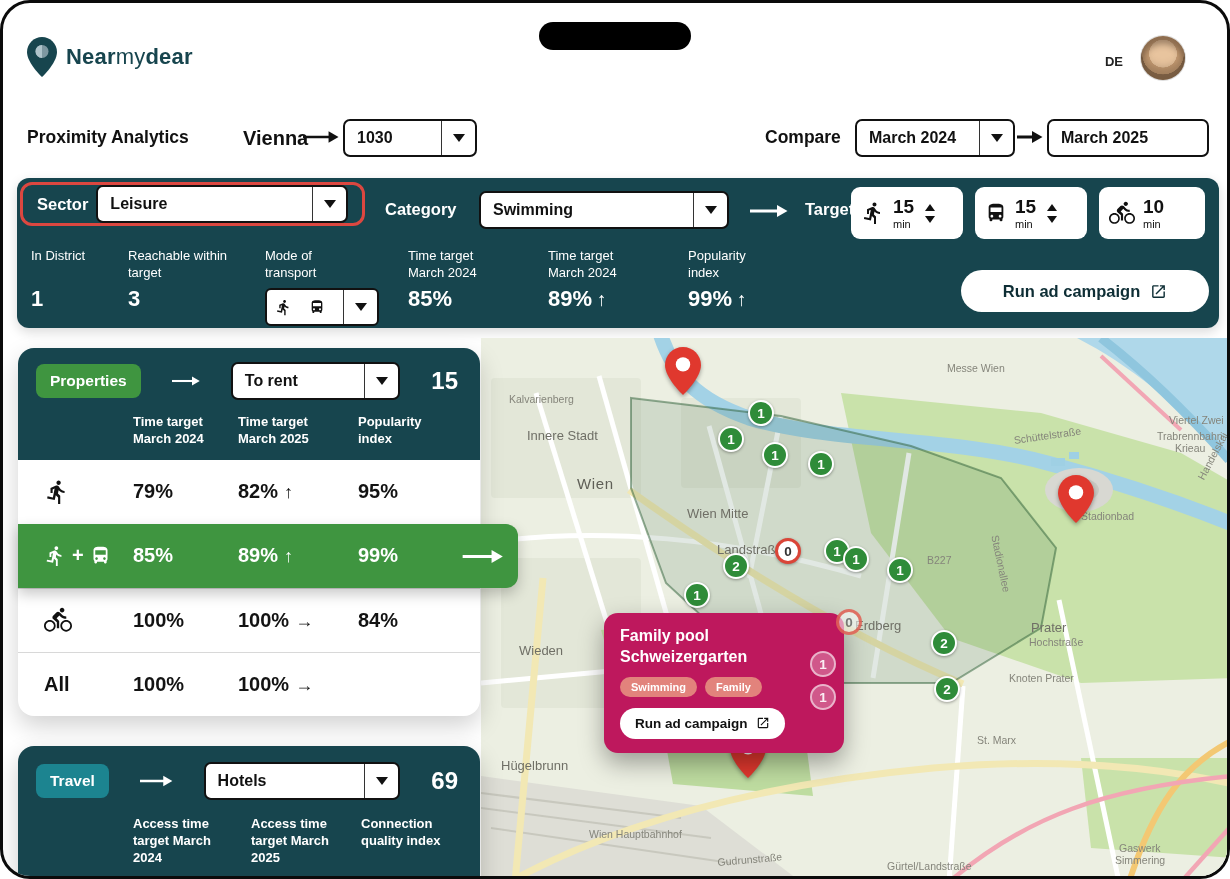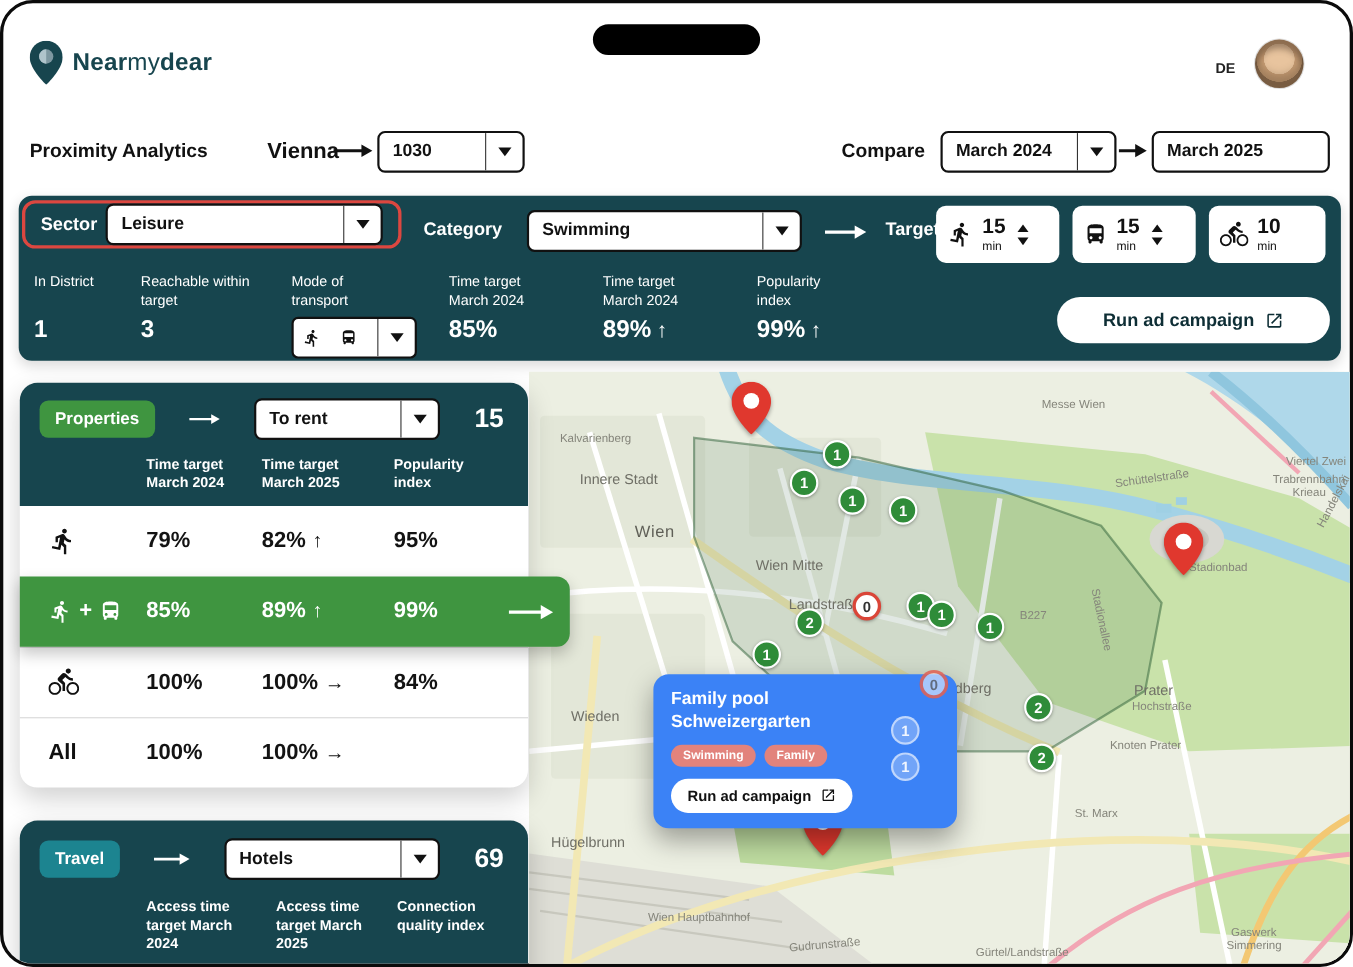--- a/index.html
+++ b/index.html
@@ -105,21 +105,21 @@
   .maplabel { position:absolute; color:#6f6f66; white-space:nowrap; z-index:2; transform-origin:left top; }
   .maplabel.place { font-size:13px; }
   .maplabel.big { font-size:15px; color:#5f5f57; letter-spacing:.6px; }
   .maplabel.small { font-size:10.5px; color:#85857b; }
   .mkr { position:absolute; width:26px; height:26px; border-radius:50%; background:#2F8C39; border:2px solid #fff; color:#fff; font-weight:800; font-size:13.5px; display:flex; align-items:center; justify-content:center; box-shadow:0 1px 3px rgba(0,0,0,.35); z-index:3; }
   .mkr.ring { background:#fff; border:3px solid #DA4538; color:#333; }
   .mkr.ring-faded { background:rgba(255,255,255,.55); border:3px solid rgba(218,69,56,.75); color:rgba(60,60,60,.65); z-index:6; box-shadow:none; }
   .mkr.faded { background:rgba(255,255,255,.28); border:2px solid rgba(255,255,255,.55); color:rgba(255,255,255,.9); z-index:6; box-shadow:none; }
   .pin { position:absolute; z-index:3; filter:drop-shadow(0 2px 2px rgba(0,0,0,.35)); }
 
-  #popup { position:absolute; left:113px; top:275px; width:276px; background:#3b82f6; border-radius:14px; padding:13px 16px 14px; z-index:5; box-shadow:0 10px 24px rgba(0,0,0,.35); color:#fff; }
+  #popup { position:absolute; left:123px; top:275px; width:240px; background:#be185d; border-radius:14px; padding:13px 16px 14px; z-index:5; box-shadow:0 10px 24px rgba(0,0,0,.35); color:#fff; }
   #popup .pt { font-size:16px; font-weight:800; line-height:1.3; }
   #popup .tags { display:flex; gap:8px; margin-top:9px; }
   #popup .tag { background:#E2837C; color:#fff; font-size:11px; font-weight:700; padding:4px 11px; border-radius:11px; }
   #popup .pbtn { margin-top:11px; background:#fff; color:#111; font-weight:800; font-size:13.5px; border:none; border-radius:17px; padding:8px 15px; display:inline-flex; align-items:center; gap:8px; font-family:inherit; cursor:pointer; }
 </style>
 </head>
 <body>
 
 <div id="frame">
   <div id="notch"></div>

